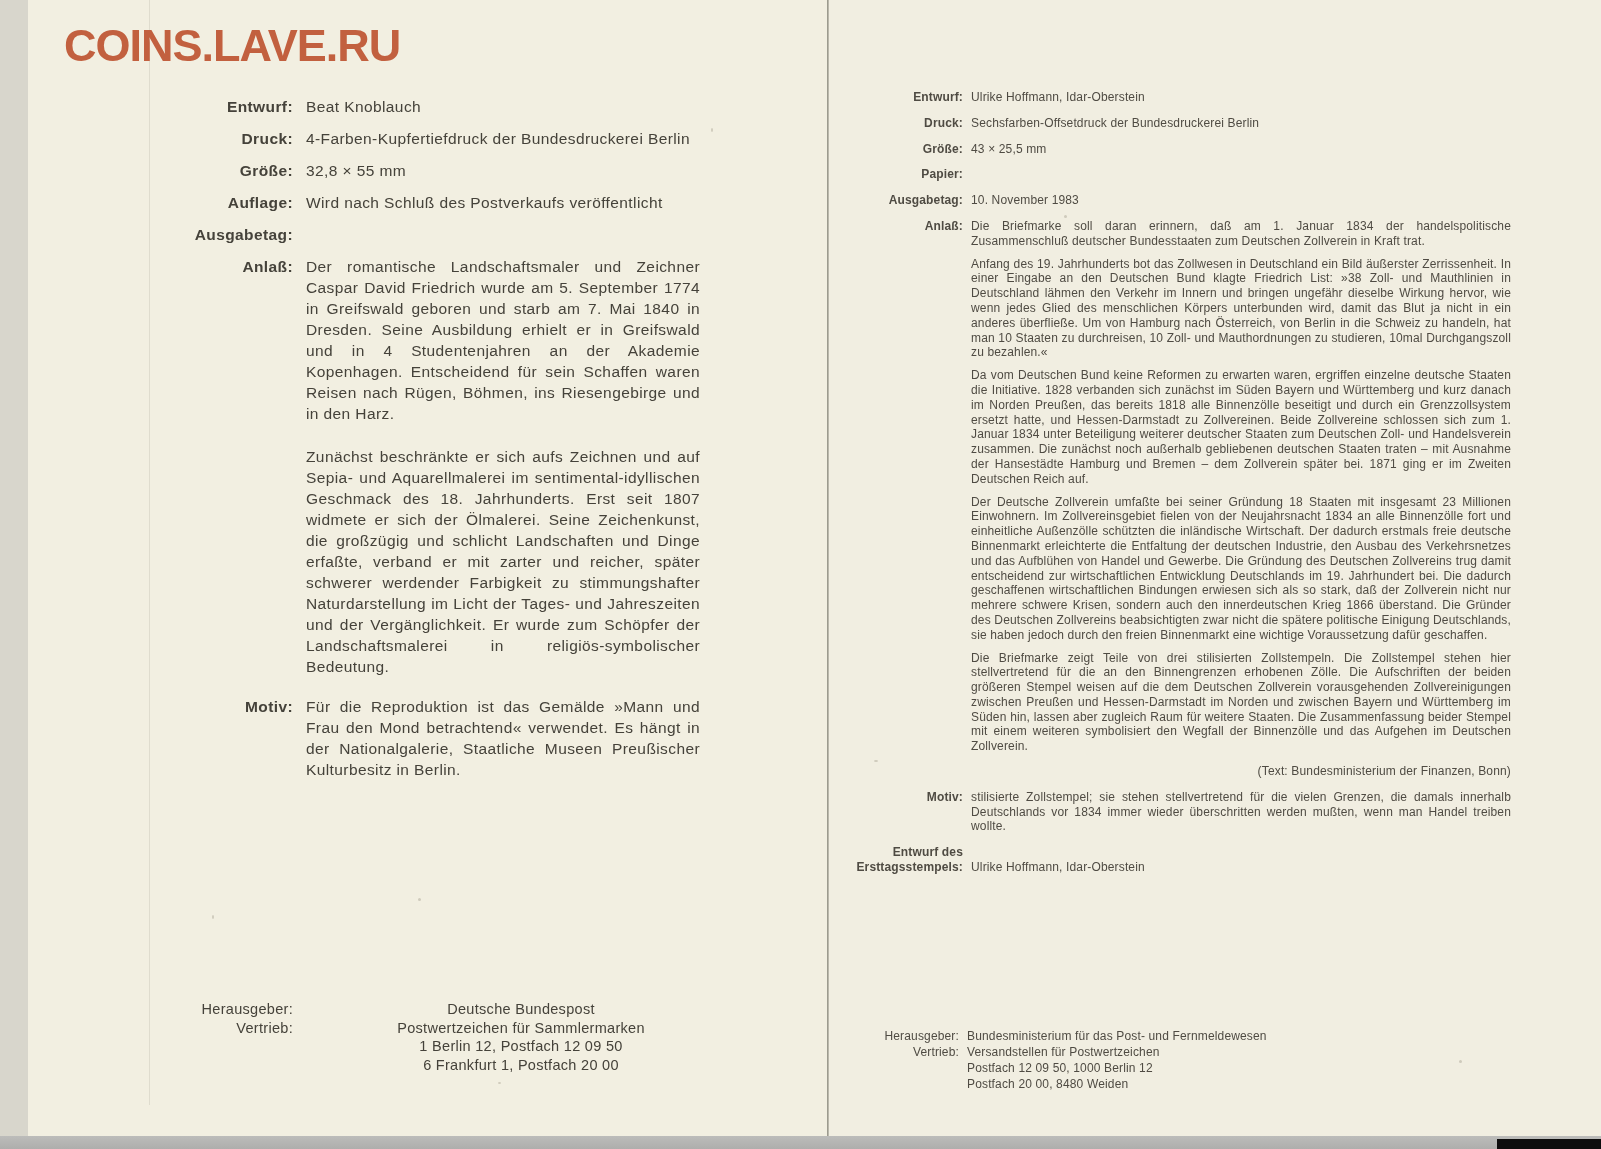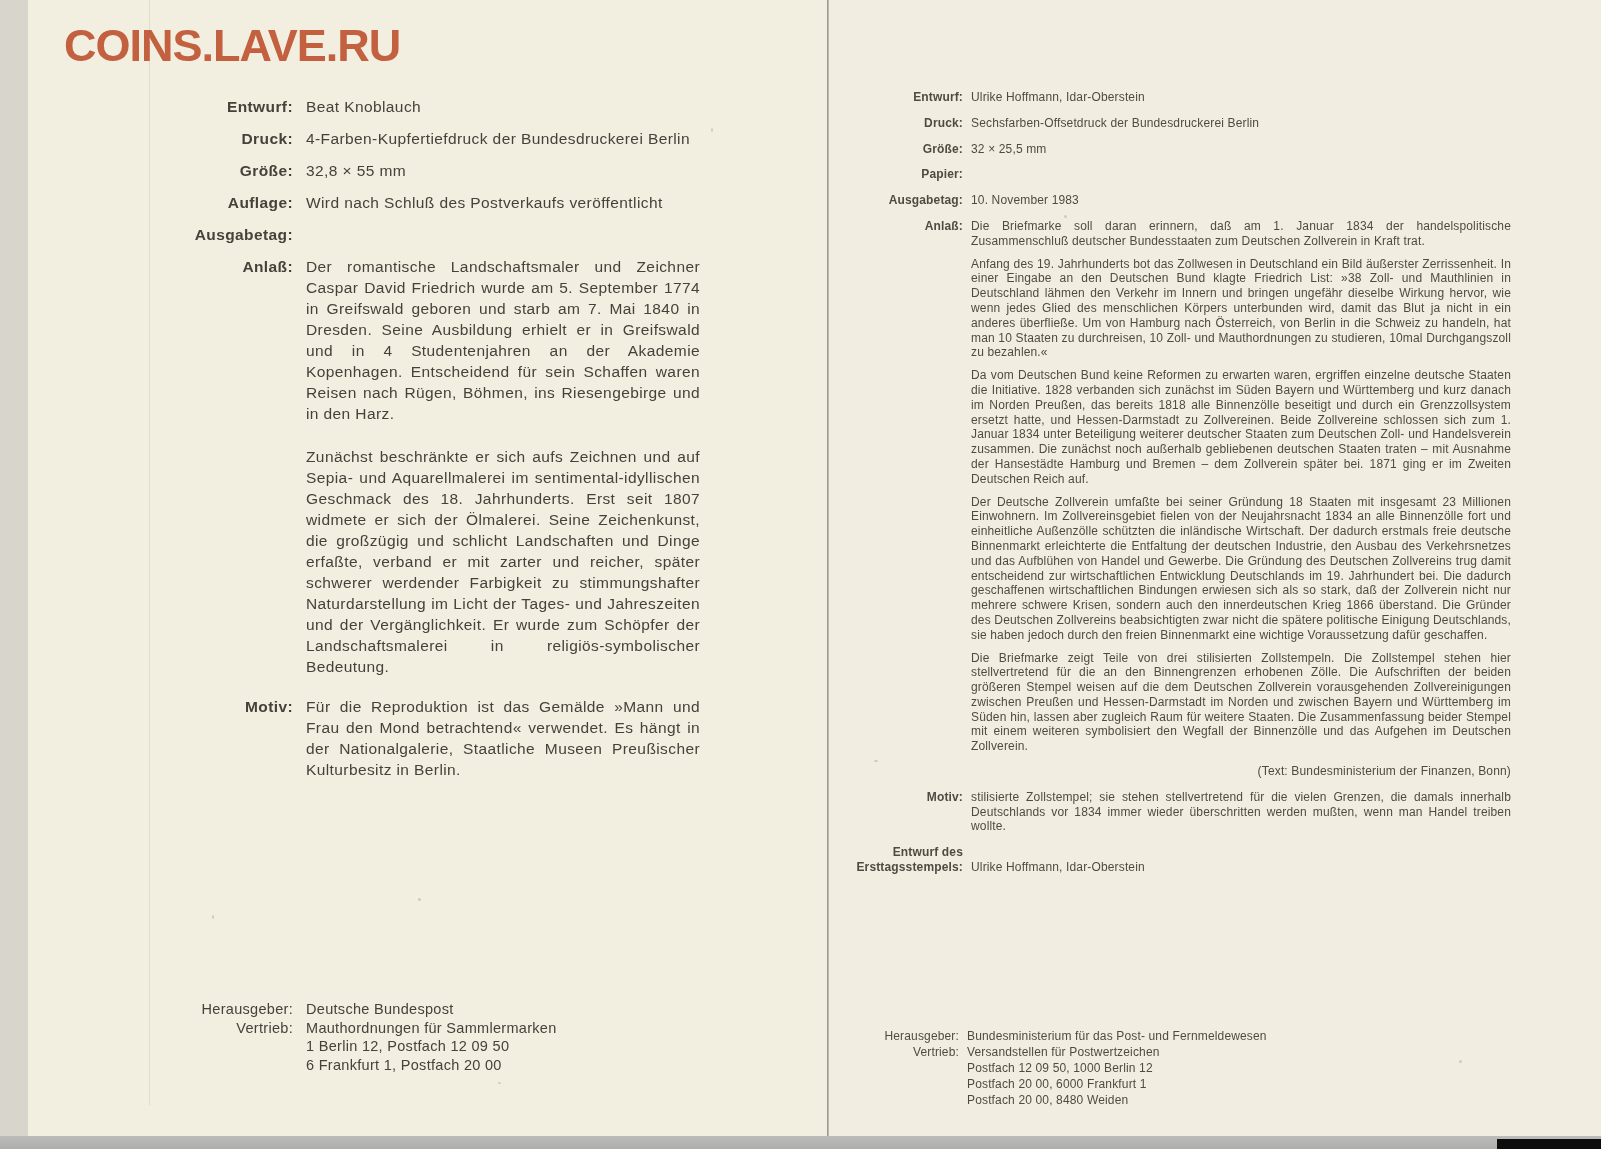--- a/index.html
+++ b/index.html
@@ -36,21 +36,21 @@
   .lp-content .lab { width:265px; text-align:right; font-weight:bold; flex:none; }
   .lp-content .val { margin-left:13px; width:394px; }
   .lp-content .sec { margin-top:4px; }
   .lp-content p.just { text-align:justify; margin-bottom:22px; }
   .lp-content p.just:last-child { margin-bottom:0; }
 
   .lp-imprint { position:absolute; top:1000px; left:0; width:800px;
     font-size:14.5px; line-height:18.5px; letter-spacing:0.3px; color:#45423a; }
   .lp-imprint .row { display:flex; }
   .lp-imprint .lab { width:265px; text-align:right; flex:none; }
-  .lp-imprint .val { margin-left:13px; width:430px; }
+  .lp-imprint .val { margin-left:13px; width:430px;text-align:center; }
 
   
   .rp-content { position:absolute; top:90px; left:0; width:800px;
     font-size:12px; line-height:14.8px; letter-spacing:0.15px; color:#4f4b43; }
   .rp-content .row { display:flex; margin-bottom:11px; }
   .rp-content .lab { width:134px; text-align:right; font-weight:bold; flex:none; }
   .rp-content .val { margin-left:8px; width:540px; }
   .rp-content p.just { text-align:justify; margin-bottom:8px; }
   .rp-content p.credit { margin-top:10px;text-align:right; }
   .rp-content .sec { margin-top:6px; }
@@ -112,21 +112,21 @@
     </div>
 
     <div class="lp-imprint">
       <div class="row">
         <div class="lab">Herausgeber:</div>
         <div class="val">Deutsche Bundespost</div>
       </div>
       <div class="row">
         <div class="lab">Vertrieb:</div>
         <div class="val">
-          <div>Mauthordnungen für Sammlermarken</div>
+          <div>Postwertzeichen für Sammlermarken</div>
           <div>1 Berlin 12, Postfach 12 09 50</div>
           <div>6 Frankfurt 1, Postfach 20 00</div>
         </div>
       </div>
     </div>
 
     <div class="speck" style="left:390px; top:898px; width:3px; height:3px;"></div>
     <div class="speck" style="left:470px; top:1082px; width:3px; height:2px;"></div>
     <div class="speck" style="left:683px; top:128px; width:2px; height:4px;"></div>
     <div class="speck" style="left:184px; top:915px; width:2px; height:4px;"></div>
@@ -137,21 +137,21 @@
       <div class="row">
         <div class="lab">Entwurf:</div>
         <div class="val">Ulrike Hoffmann, Idar-Oberstein</div>
       </div>
       <div class="row">
         <div class="lab">Druck:</div>
         <div class="val">Sechsfarben-Offsetdruck der Bundesdruckerei Berlin</div>
       </div>
       <div class="row">
         <div class="lab">Größe:</div>
-        <div class="val">32 × 25,5 mm</div>
+        <div class="val">43 × 25,5 mm</div>
       </div>
       <div class="row">
         <div class="lab">Papier:</div>
       </div>
       <div class="row">
         <div class="lab">Ausgabetag:</div>
         <div class="val">10. November 1983</div>
       </div>
 
       <div class="row sec">
@@ -185,21 +185,20 @@
     <div class="rp-imprint">
       <div class="row">
         <div class="lab">Herausgeber:</div>
         <div class="val">Bundesministerium für das Post- und Fernmeldewesen</div>
       </div>
       <div class="row">
         <div class="lab">Vertrieb:</div>
         <div class="val">
           <div>Versandstellen für Postwertzeichen</div>
           <div>Postfach 12 09 50, 1000 Berlin 12</div>
-          <div>Postfach 20 00, 6000 Frankfurt 1</div>
           <div>Postfach 20 00, 8480 Weiden</div>
         </div>
       </div>
     </div>
 
     <div class="speck" style="left:235px; top:215px; width:3px; height:3px;"></div>
     <div class="speck" style="left:45px; top:760px; width:4px; height:2px;"></div>
     <div class="speck" style="left:630px; top:1060px; width:3px; height:3px;"></div>
   </div>
 

